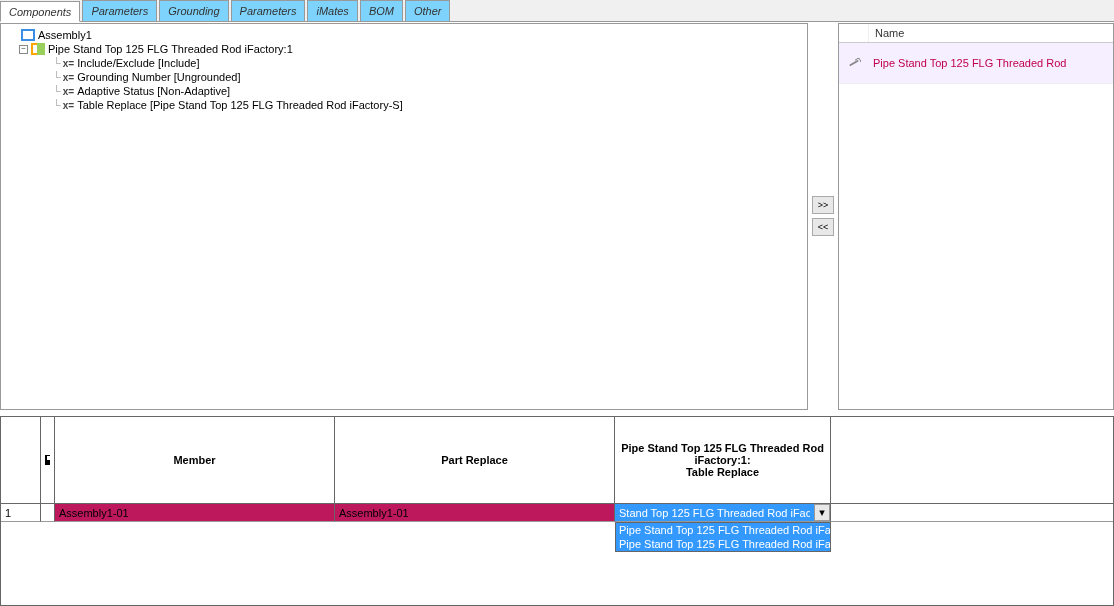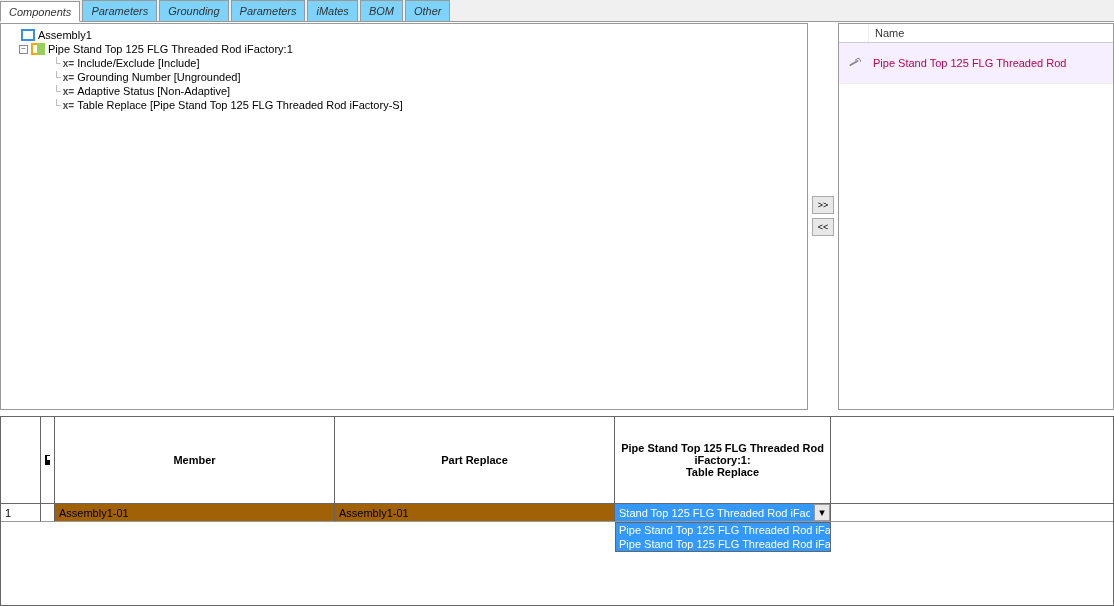--- a/index.html
+++ b/index.html
@@ -49,21 +49,21 @@
 .hcell.idx{width:40px;}
 .hcell.save{width:14px;}
 .hcell.mem{width:280px;text-align:right;}
 .hcell.pn{width:280px;}
 .hcell.repl{width:216px;}
 .hcell.rest{flex:1; border-right:none;}
 .save-ic{width:10px;height:10px;background:#000;position:relative;}
 .save-ic::after{content:"";position:absolute;left:2px;top:1px;width:6px;height:4px;background:#fff;}
 
 .brow{display:flex; height:18px;}
-.bcell{border-right:1px solid #666; border-bottom:1px solid #999; padding:2px 4px; display:flex; align-items:center; background:#a16207;}
+.bcell{border-right:1px solid #666; border-bottom:1px solid #999; padding:2px 4px; display:flex; align-items:center; background:#be185d;}
 .bcell.idx{width:40px; background:#fff; border-right:1px solid #666; border-bottom:1px solid #999; justify-content:flex-start;}
 .bcell.save{width:14px;background:#fff;}
 .bcell.mem{width:280px;}
 .bcell.pn{width:280px;}
 .bcell.repl{width:216px; padding:0; position:relative; background:#fff;}
 .bcell.rest{flex:1; border-right:none; background:#fff; border-bottom:1px solid #999;}
 
 .combo{display:flex; width:100%; height:100%;}
 .combo-input{flex:1; border:1px solid #3399ff; background:#3399ff; color:#fff; padding:1px 3px; font-size:11px; outline:none;}
 .combo-btn{width:16px; border:1px solid #999; background:#e8e8e8; display:flex;align-items:center;justify-content:center; font-size:8px;}

